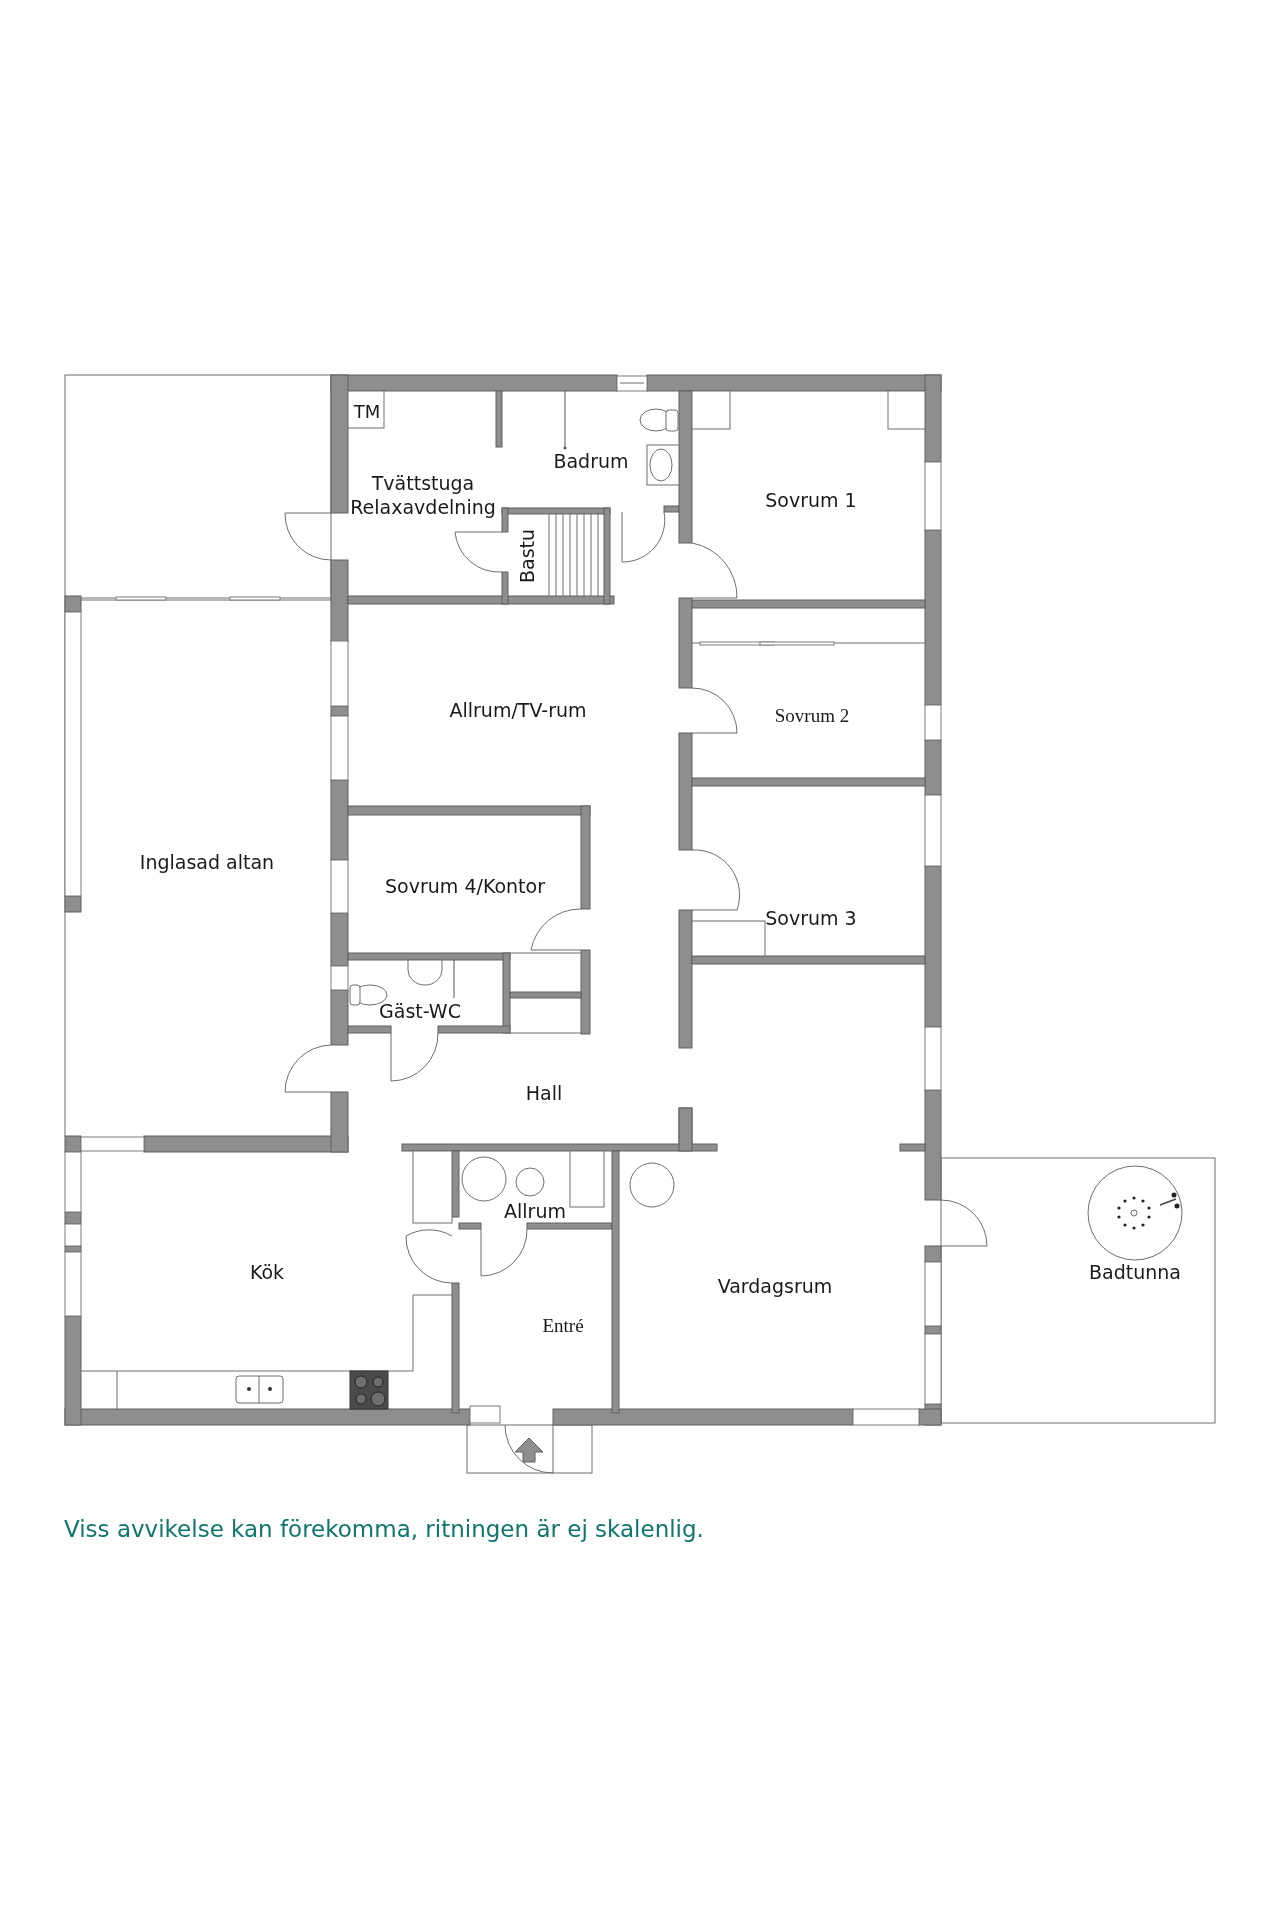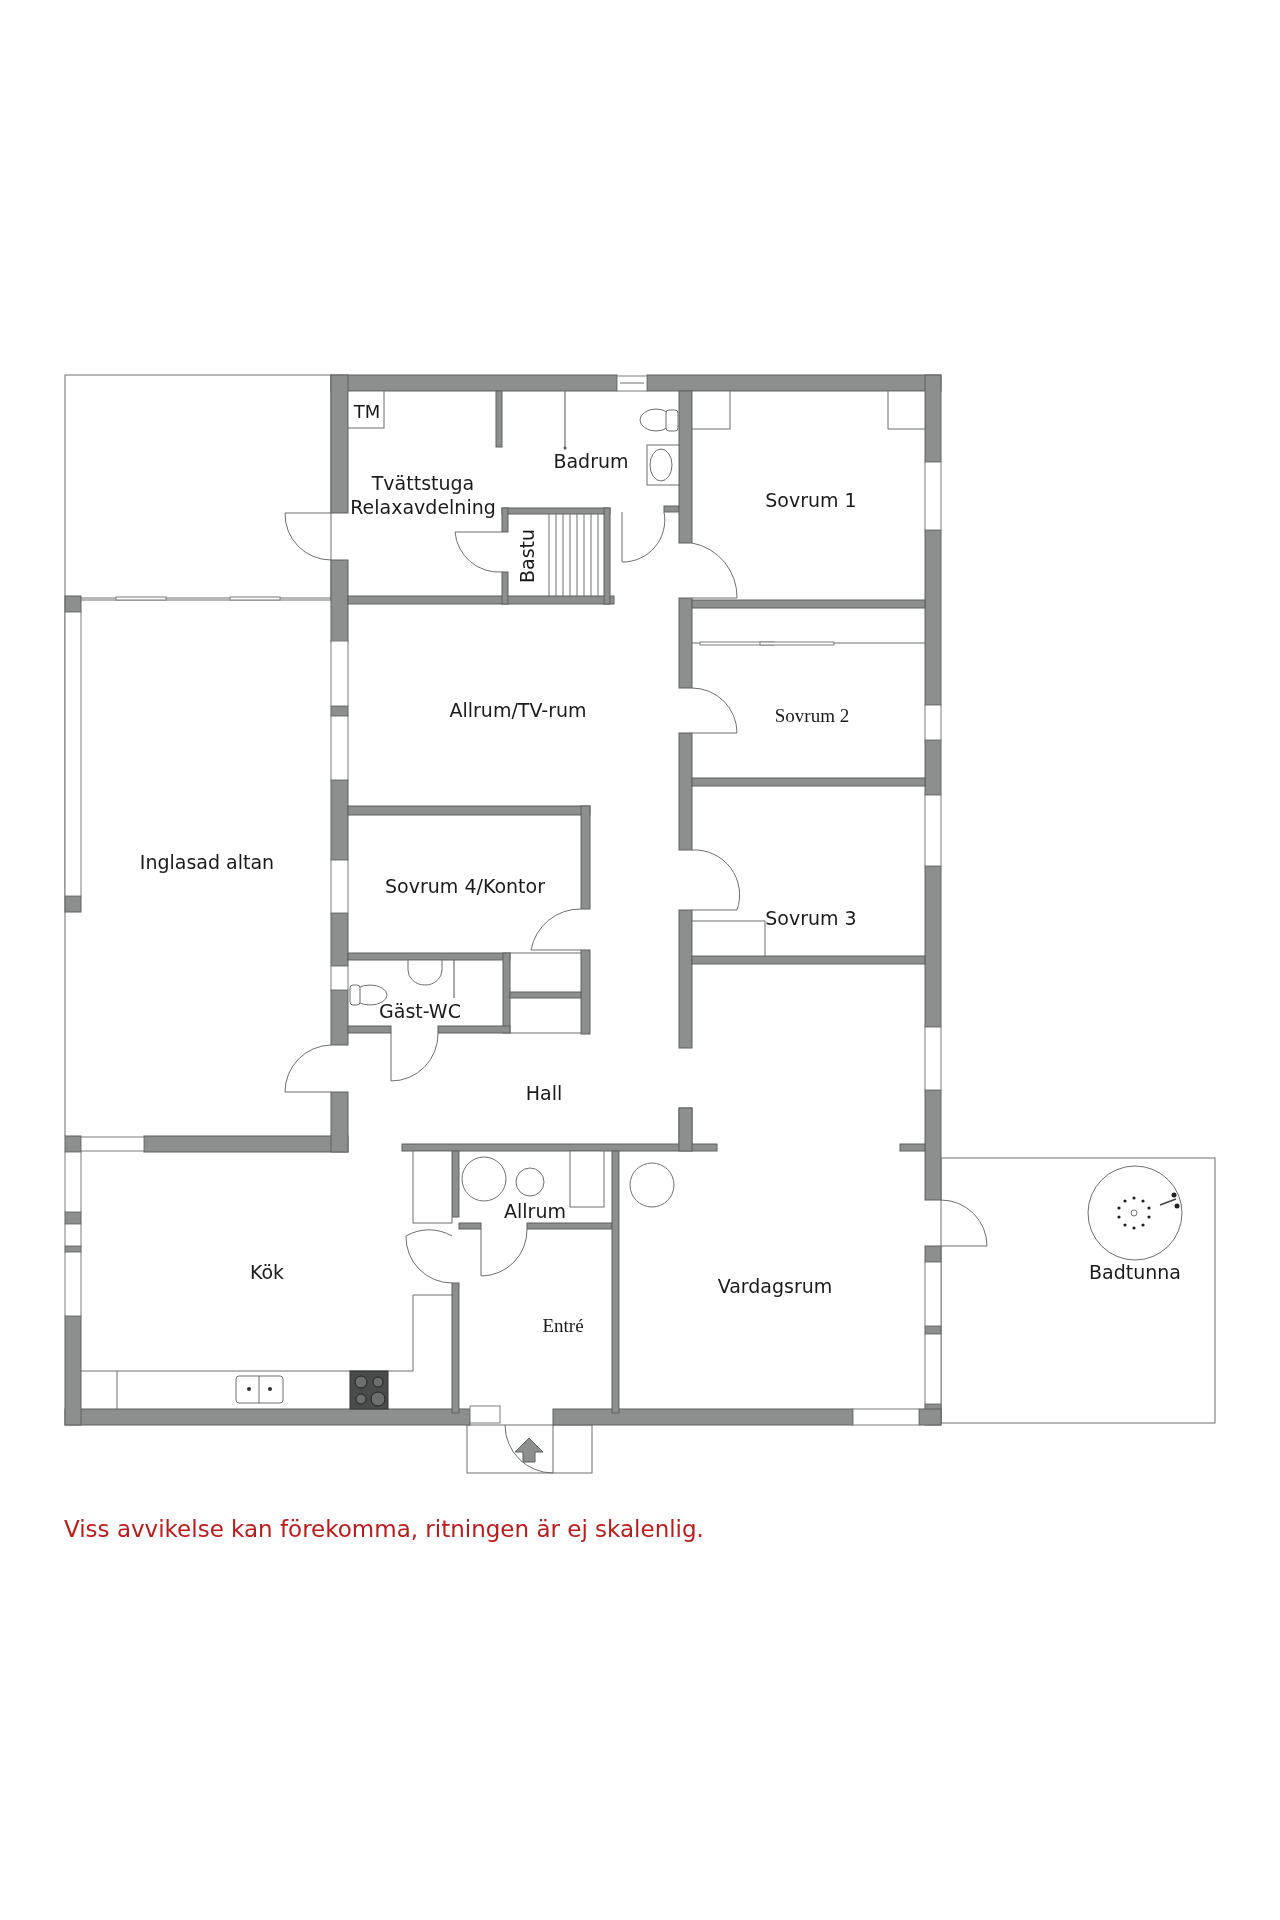--- a/index.html
+++ b/index.html
@@ -7,21 +7,21 @@
          font-family: "DejaVu Sans", "Liberation Sans", sans-serif; }
   #plan { position: absolute; left: 0; top: 0; }
   .wall { fill: #8d8f8f; stroke: #5f6161; stroke-width: 1; }
   .thin { fill: none; stroke: #6d6f6f; stroke-width: 1; }
   .fix { fill: #ffffff; stroke: #6d6f6f; stroke-width: 1; }
   .win { fill: #ffffff; stroke: #7a7c7c; stroke-width: 1; }
   .room-label { position: absolute; font-size: 19px; color: #1a1a1a; white-space: nowrap;
                 transform: translate(-50%, -50%); text-align: center; line-height: 1.25; }
   .room-label.vertical { transform: translate(-50%, -50%) rotate(-90deg); }
   .small-label { font-size: 18px; }
-  .caption { position: absolute; left: 64px; top: 1516px; font-size: 23px; color: #b91c1c; white-space: nowrap; }
+  .caption { position: absolute; left: 64px; top: 1516px; font-size: 23px; color: #0f766e; white-space: nowrap; }
 </style>
 </head>
 <body>
 
 <svg id="plan" width="1280" height="1920" viewBox="0 0 1280 1920" xmlns="http://www.w3.org/2000/svg">
 
   <g>
     <rect class="thin" x="65" y="375" width="266" height="225"></rect>
     <line class="thin" x1="65" y1="600" x2="65" y2="1136"></line>
   </g>

